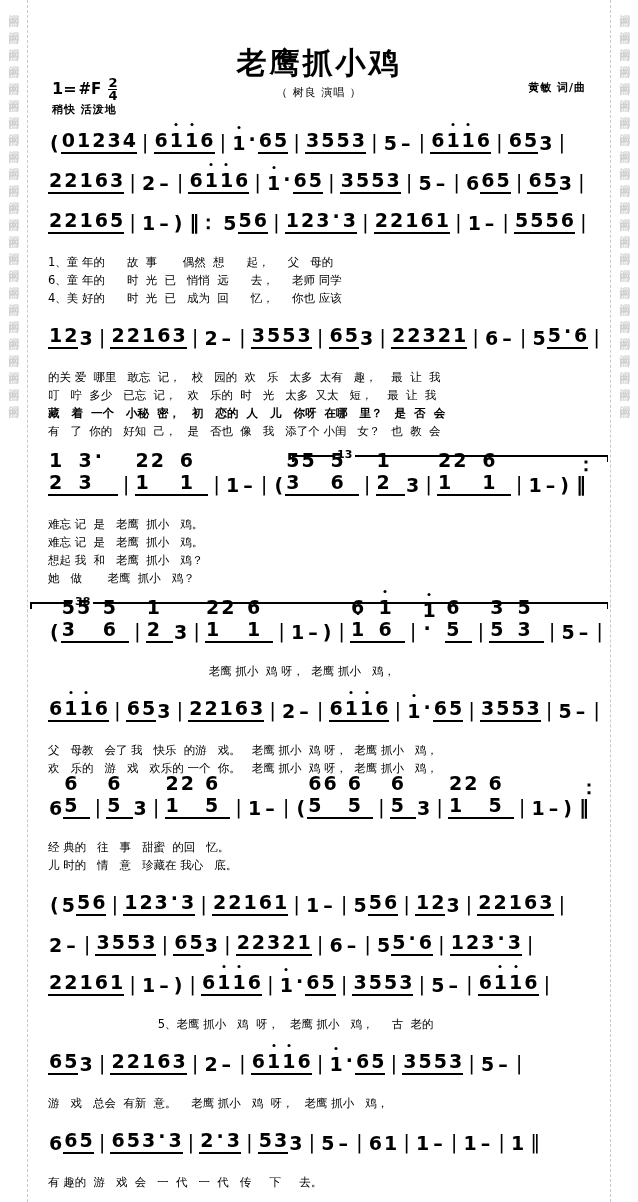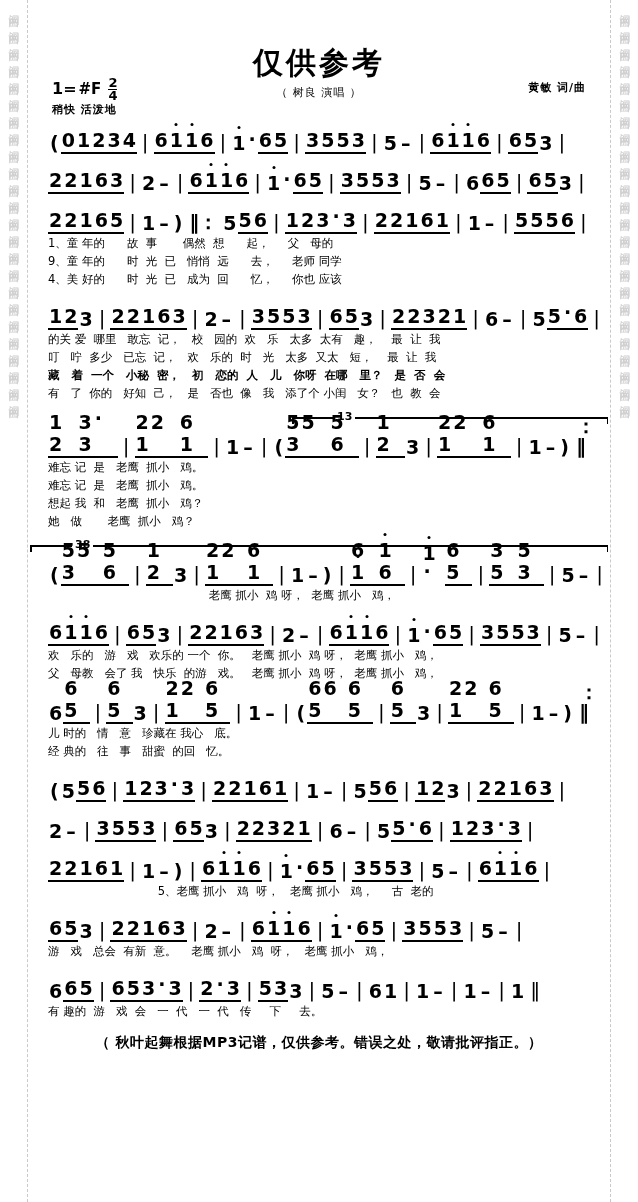--- a/index.html
+++ b/index.html
@@ -65,21 +65,21 @@
   .n{position:relative;display:inline-block;padding:0 1px;}
   
   .hi:before{content:"";position:absolute;left:50%;top:-6px;transform:translateX(-50%);
              width:3px;height:3px;border-radius:50%;background:#000;}
   
   .b1{border-bottom:2px solid #000;padding-bottom:1px;}
   .dot{display:inline-block;padding:0 2px;position:relative;top:-4px;}
   .dash{display:inline-block;padding:0 3px;}
 
   
-  .lyrics{padding-left:18px;}
+  .lyrics{padding-left:18px;margin-top:19px;}
   .lyr{display:flex;font-size:11.5px;letter-spacing:0px;height:18px;align-items:center;}
   .lyr .cell{text-align:center;white-space:nowrap;}
 
   
   .secbracket{position:relative;height:14px;}
   .secbracket .line{position:absolute;top:7px;height:1.5px;background:#000;}
   .secbracket .ltick,.secbracket .rtick{position:absolute;top:7px;width:1.5px;height:7px;background:#000;}
   .secbracket .lbl{position:absolute;top:0px;background:#fff;padding:0 3px;font-size:11px;font-weight:bold;}
 
   .footnote{text-align:center;font-size:14px;font-weight:bold;letter-spacing:0.5px;}
@@ -139,21 +139,21 @@
       <span class="wm">词曲网</span>
       <span class="wm">词曲网</span>
       <span class="wm">词曲网</span>
       <span class="wm">词曲网</span>
       <span class="wm">词曲网</span>
       <span class="wm">词曲网</span>
     </div>
 
   <div class="page">
 
-    <div class="title">仅供参考</div>
+    <div class="title">老鹰抓小鸡</div>
     <div class="singer">（ 树良 演唱 ）</div>
 
     <div class="hdrrow">
       <div class="keysig">
         <span>1=</span>
         <span class="sharp">#F</span>
         <span class="meter">
           <span class="num">2</span>
           <span class="den">4</span>
         </span>
@@ -239,21 +239,21 @@
             <span class="bar">|</span>
             <span class="b1" style="display: inline-block;"><span class="n">5</span><span class="n">5</span></span>
             <span class="b1" style="display: inline-block;"><span class="n">5</span><span class="n">6</span></span>
             <span class="bar">|</span>
           </div>
           <div class="lyrics">
             <div class="lyr">
               <span class="cell" style="white-space: pre;">1、童 年的      故  事       偶然  想      起，     父   母的</span>
             </div>
             <div class="lyr">
-              <span class="cell" style="white-space: pre;">9、童 年的      时  光  已   悄悄  远      去，     老师 同学</span>
+              <span class="cell" style="white-space: pre;">6、童 年的      时  光  已   悄悄  远      去，     老师 同学</span>
             </div>
             <div class="lyr">
               <span class="cell" style="white-space: pre;">4、美 好的      时  光  已   成为  回      忆，     你也 应该</span>
             </div>
           </div>
         </div>
         <div class="system" style="margin-bottom: 8px;">
           <div class="staffline">
             <span class="b1" style="display: inline-block;"><span class="n">1</span><span class="n">2</span></span>
             <span style="display: inline-block;"><span class="n">3</span></span>
@@ -405,24 +405,24 @@
             <span class="bar">|</span>
             <span class="b1" style="display: inline-block;"><span class="n">3</span><span class="n">5</span></span>
             <span class="b1" style="display: inline-block;"><span class="n">5</span><span class="n">3</span></span>
             <span class="bar">|</span>
             <span style="display: inline-block;"><span class="n">5</span></span>
             <span class="dash">–</span>
             <span class="bar">|</span>
           </div>
           <div class="lyrics">
             <div class="lyr">
+              <span class="cell" style="white-space: pre;">父   母教   会了 我   快乐  的游   戏。   老鹰 抓小  鸡 呀，  老鹰 抓小   鸡，</span>
+            </div>
+            <div class="lyr">
               <span class="cell" style="white-space: pre;">欢   乐的   游   戏   欢乐的 一个  你。   老鹰 抓小  鸡 呀，  老鹰 抓小   鸡，</span>
-            </div>
-            <div class="lyr">
-              <span class="cell" style="white-space: pre;">父   母教   会了 我   快乐  的游   戏。   老鹰 抓小  鸡 呀，  老鹰 抓小   鸡，</span>
             </div>
           </div>
         </div>
         <div class="system" style="margin-bottom: 8px;">
           <div class="staffline">
             <span style="display: inline-block;"><span class="n">6</span></span>
             <span class="b1" style="display: inline-block;"><span class="n">6</span><span class="n">5</span></span>
             <span class="bar">|</span>
             <span class="b1" style="display: inline-block;"><span class="n">6</span><span class="n">5</span></span>
             <span style="display: inline-block;"><span class="n">3</span></span>
@@ -443,24 +443,24 @@
             <span class="b1" style="display: inline-block;"><span class="n">2</span><span class="n">2</span><span class="n">1</span></span>
             <span class="b1" style="display: inline-block;"><span class="n">6</span><span class="n">5</span></span>
             <span class="bar">|</span>
             <span style="display: inline-block;"><span class="n">1</span></span>
             <span class="dash">–</span>
             <span class="sp" style="padding: 0px 2px;">)</span>
             <span class="bar repeatl">：‖</span>
           </div>
           <div class="lyrics">
             <div class="lyr">
+              <span class="cell" style="white-space: pre;">经 典的   往   事   甜蜜  的回   忆。</span>
+            </div>
+            <div class="lyr">
               <span class="cell" style="white-space: pre;">儿 时的   情   意   珍藏在 我心   底。</span>
-            </div>
-            <div class="lyr">
-              <span class="cell" style="white-space: pre;">经 典的   往   事   甜蜜  的回   忆。</span>
             </div>
           </div>
         </div>
         <div class="system" style="margin-bottom: 6px;">
           <div class="staffline">
             <span class="sp" style="padding: 0px 2px;">(</span>
             <span style="display: inline-block;"><span class="n">5</span></span>
             <span class="b1" style="display: inline-block;"><span class="n">5</span><span class="n">6</span></span>
             <span class="bar">|</span>
             <span class="b1" style="display: inline-block;"><span class="n">1</span><span class="n">2</span></span>

